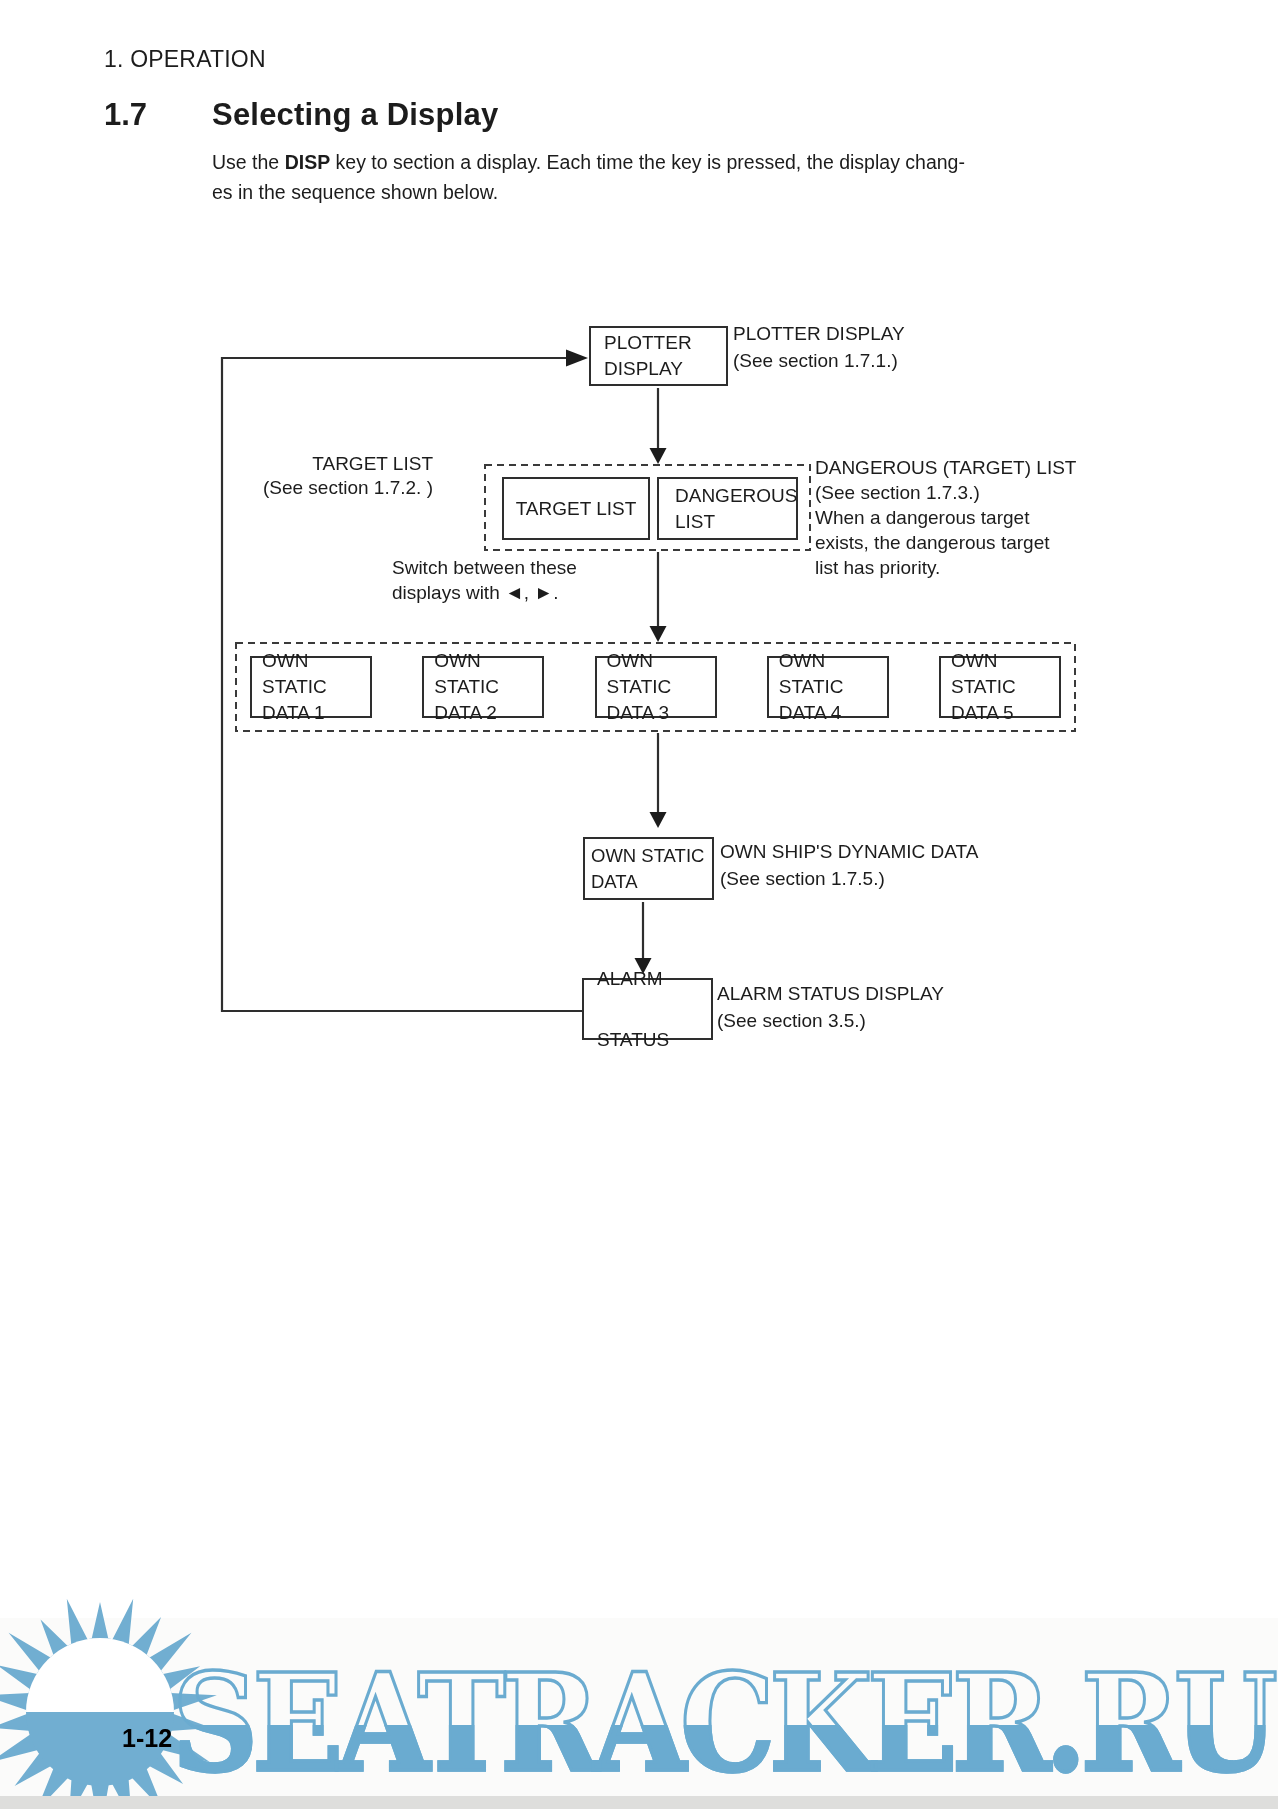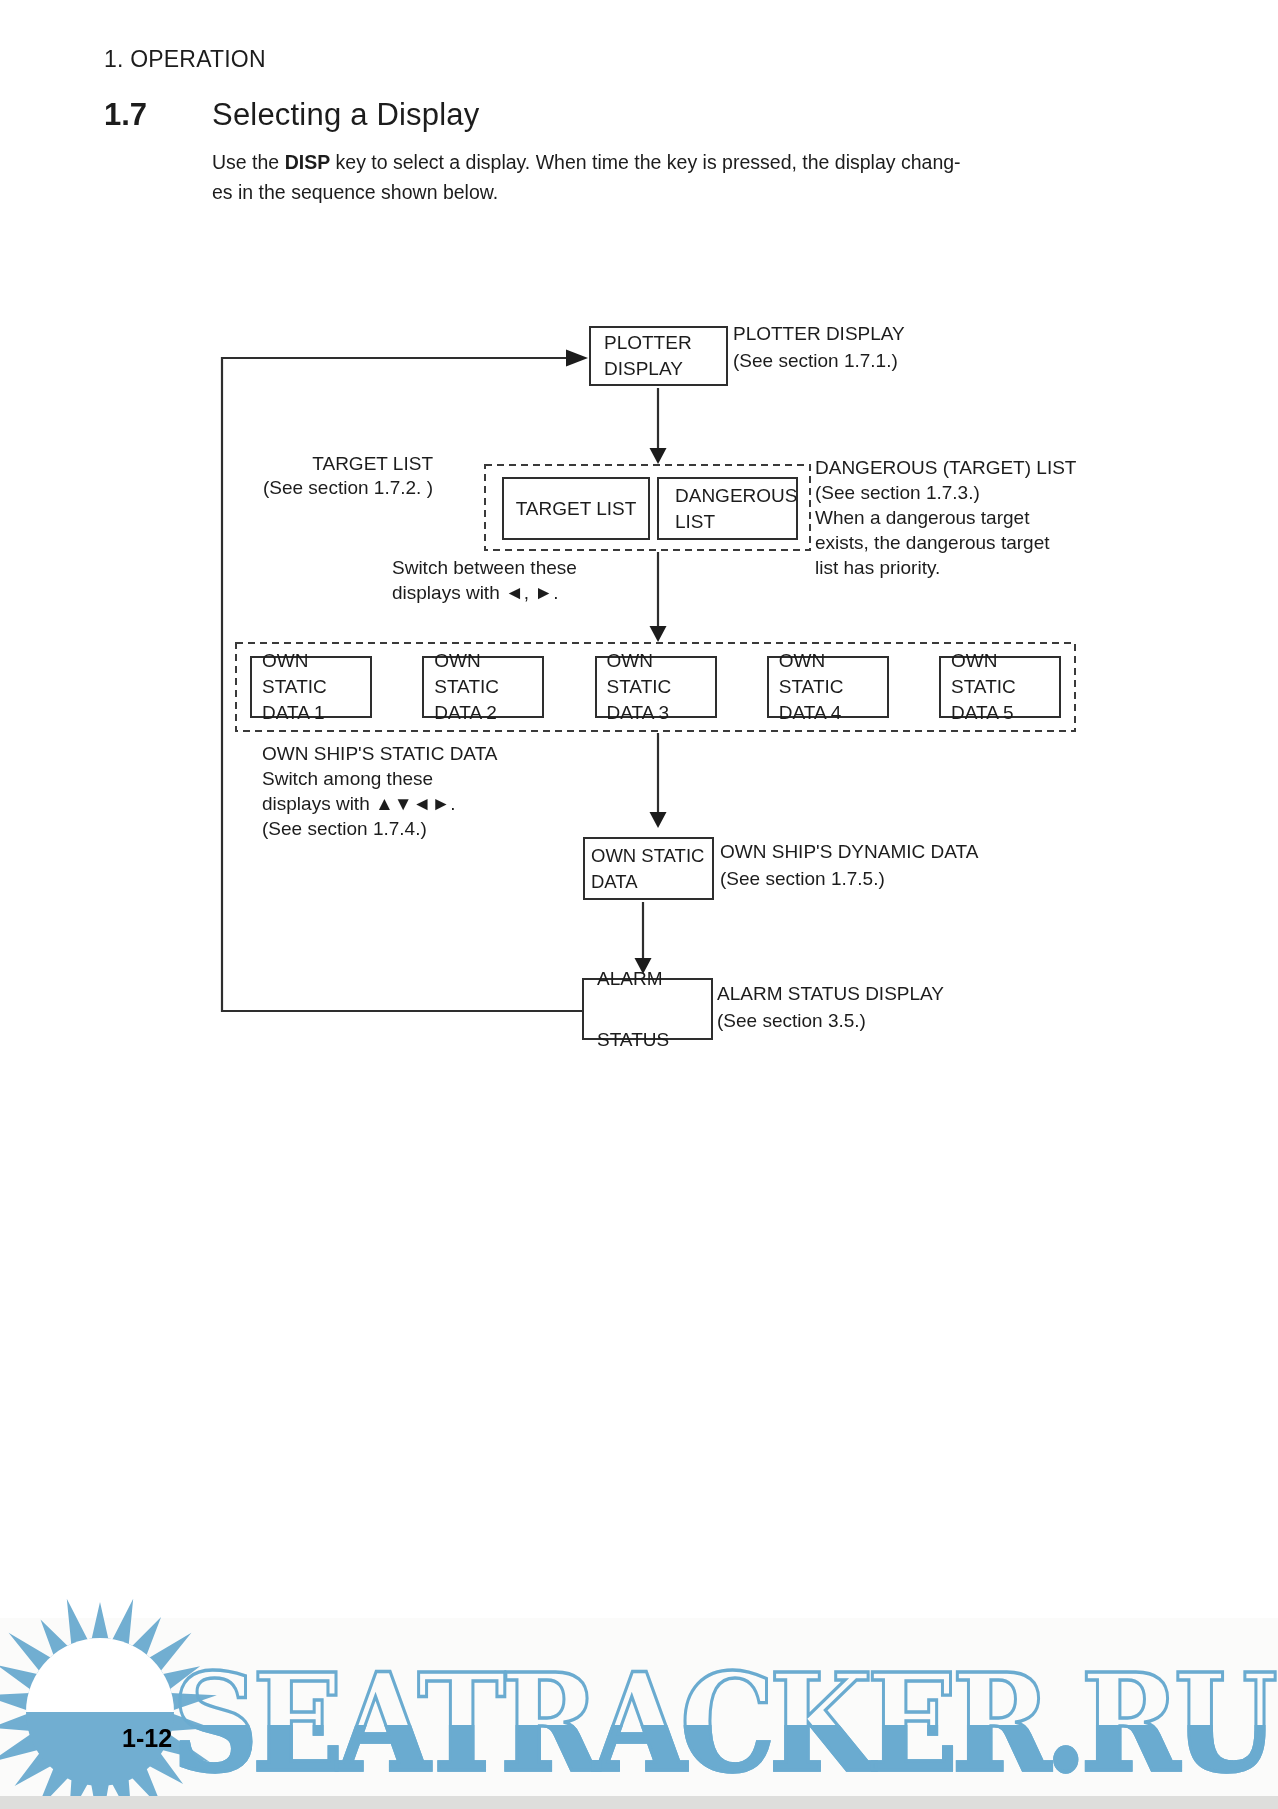--- a/index.html
+++ b/index.html
@@ -2,21 +2,21 @@
 <html><head>
 <meta charset="utf-8">
 <style>
   html,body{margin:0;padding:0;background:#ffffff;}
   #page{
     position:relative;width:1278px;height:1809px;background:#ffffff;overflow:hidden;
     font-family:"Liberation Sans",sans-serif;color:#1c1c1c;
   }
   .hdr{position:absolute;left:104px;top:46px;font-size:23px;letter-spacing:.2px;}
   .secnum{position:absolute;left:104px;top:97px;font-size:31px;font-weight:bold;}
-  .sectitle{position:absolute;left:212px;top:97px;font-size:31px;font-weight:normal;letter-spacing:.2px;}
+  .sectitle{position:absolute;left:212px;top:97px;font-size:31px;font-weight:bold;letter-spacing:.2px;}
   .intro{position:absolute;left:212px;top:147px;width:810px;font-size:19.5px;line-height:30px;}
   .intro b{font-weight:bold;}
 
   
   .fbox{
     position:absolute;box-sizing:border-box;border:2px solid #2e2e2e;background:#ffffff;
     font-size:19px;line-height:26px;display:flex;flex-direction:column;justify-content:center;
   }
   .note{position:absolute;font-size:19px;line-height:26px;white-space:nowrap;}
   .rt{text-align:right;}
@@ -65,21 +65,21 @@
 </style>
 </head>
 <body>
 
 <div id="page">
 
   <div class="hdr">1.  OPERATION</div>
   <div class="secnum">1.7</div>
   <div class="sectitle">Selecting a Display</div>
 
-  <div class="intro"><span>Use the </span><b>DISP</b><span> key to select a display. When time the key is pressed, the display chang-</span><br>
+  <div class="intro"><span>Use the </span><b>DISP</b><span> key to section a display. Each time the key is pressed, the display chang-</span><br>
   <span>es in the sequence shown below.</span></div>
 
   <svg id="connectors" viewBox="0 0 1278 1809" xmlns="http://www.w3.org/2000/svg">
 
     <polyline points="582,1011 222,1011 222,358 566,358" fill="none" stroke="#2e2e2e" stroke-width="2.2"></polyline>
     <polygon points="566,349.5 566,366.5 588,358" fill="#1c1c1c"></polygon>
 
     <line x1="658" y1="388" x2="658" y2="448" stroke="#2e2e2e" stroke-width="2.2"></line>
     <polygon points="649.5,448 666.5,448 658,464" fill="#1c1c1c"></polygon>
 
@@ -145,26 +145,20 @@
     <div class="sbox">
       <div>OWN STATIC</div>
       <div>DATA 4</div>
     </div>
     <div class="sbox">
       <div>OWN STATIC</div>
       <div>DATA 5</div>
     </div>
   </div>
 
-  <div class="note" id="static-note">
-    <div>OWN SHIP'S STATIC DATA</div>
-    <div>Switch among these</div>
-    <div>displays with ▲▼◄►.</div>
-    <div>(See section 1.7.4.)</div>
-  </div>
 
   <div class="fbox" id="dynamic-box">
     <div>OWN STATIC</div>
     <div>DATA</div>
   </div>
   <div class="note" id="dynamic-note">
     <div>OWN SHIP'S DYNAMIC DATA</div>
     <div>(See section 1.7.5.)</div>
   </div>
 

